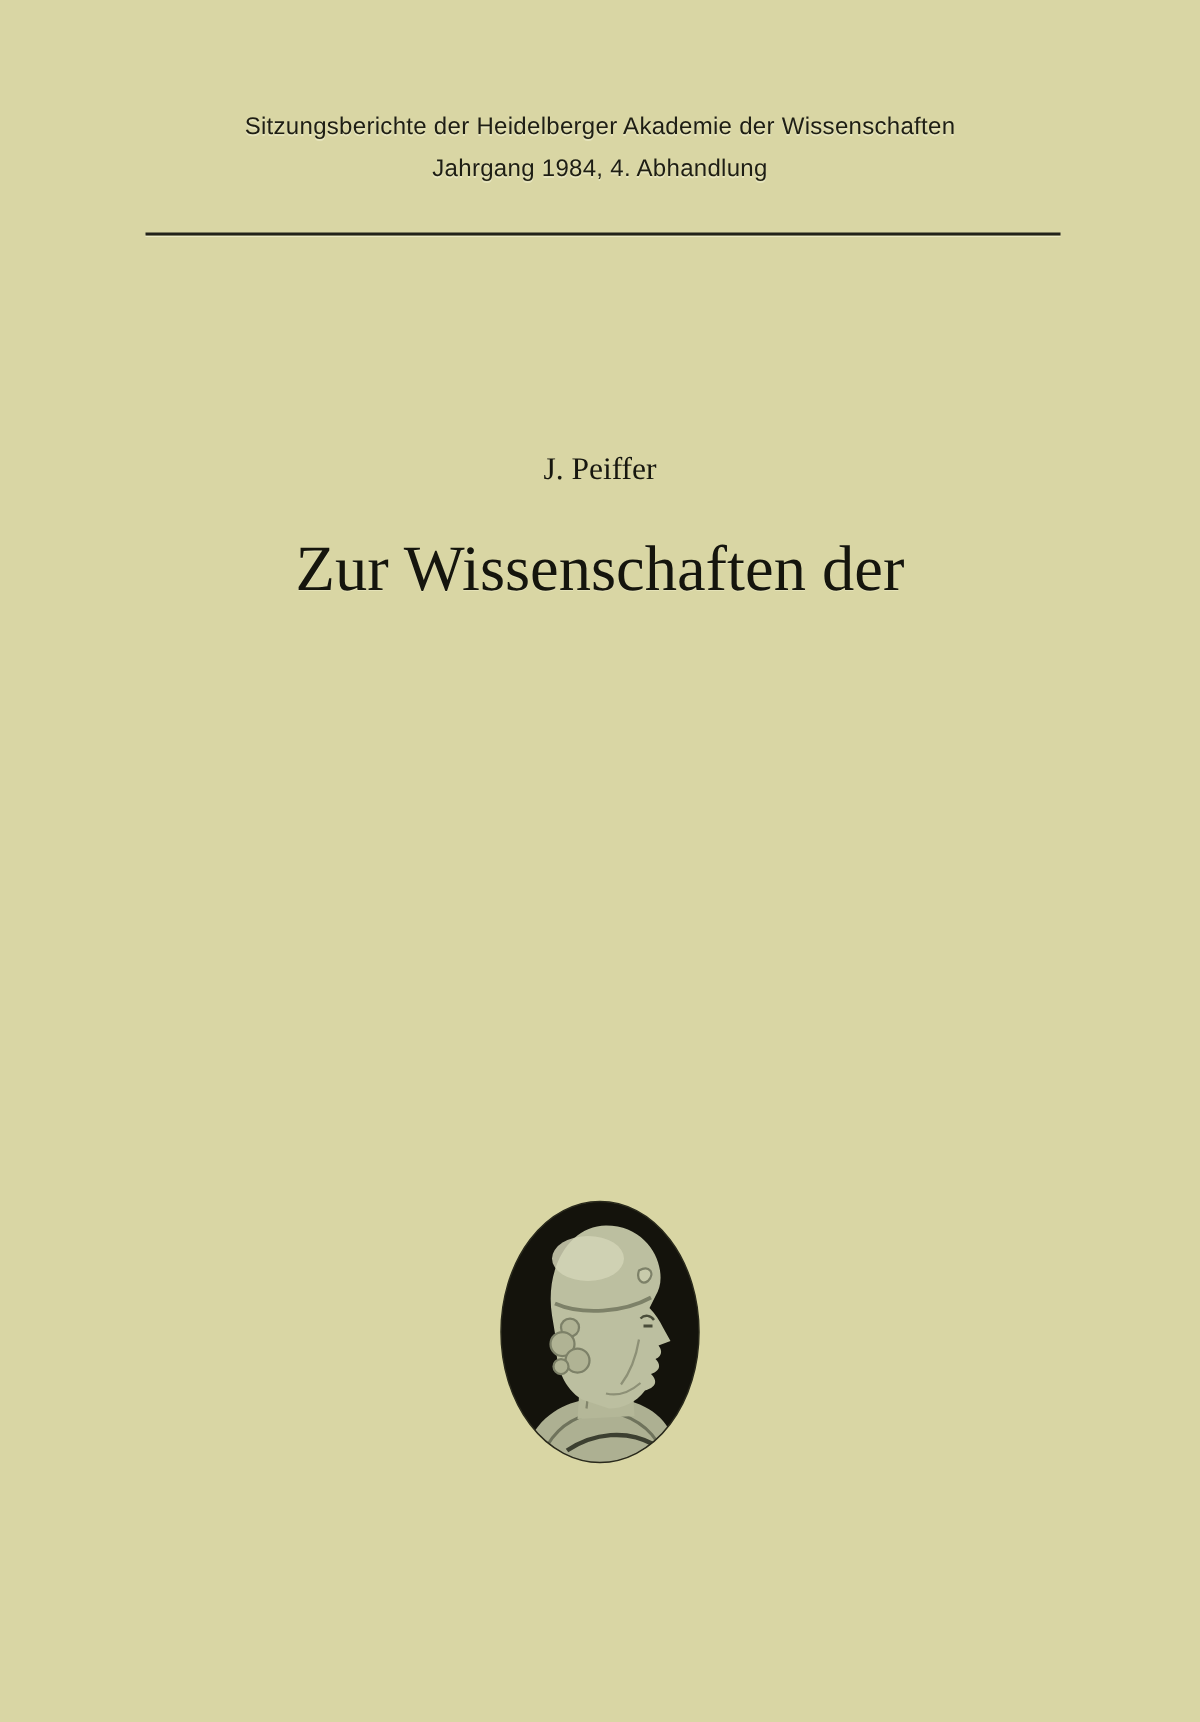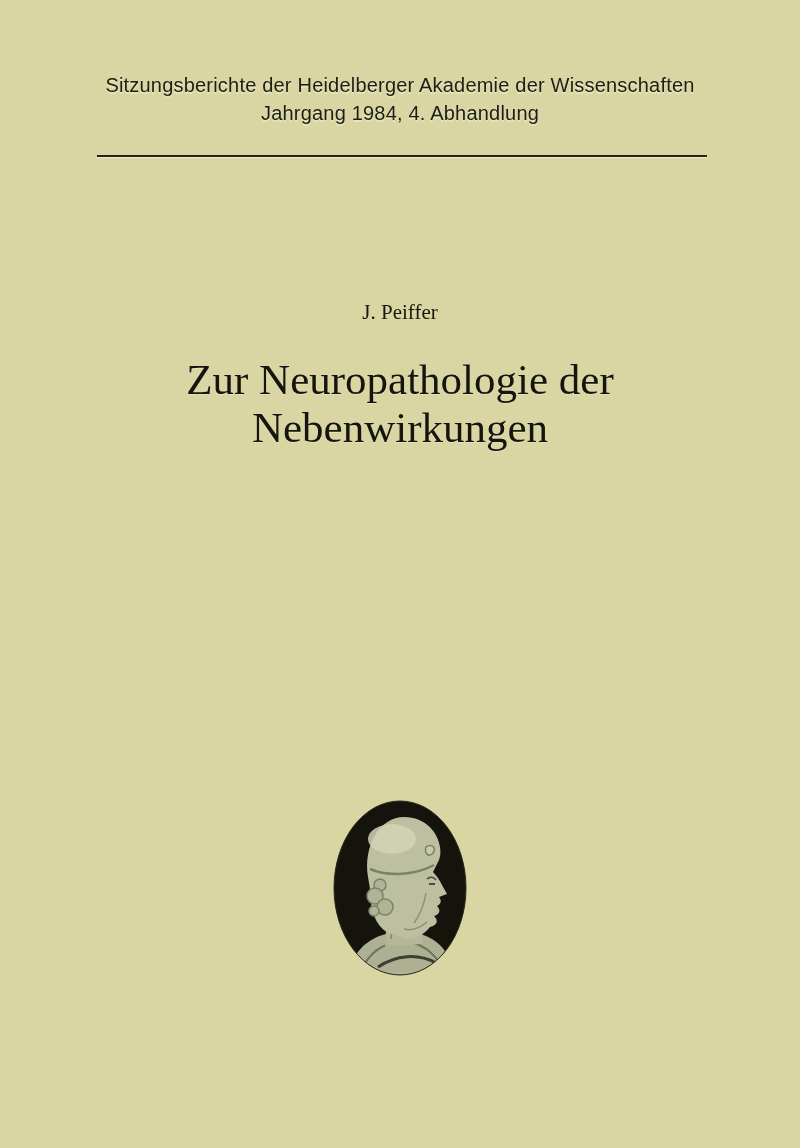--- a/index.html
+++ b/index.html
@@ -10,21 +10,21 @@
     overflow: hidden;
   }
   .cover {
     position: relative;
     width: 800px; height: 1148px;
     background: #d9d6a4;
   }
   .series {
     position: absolute; top: 71px; left: 0; right: 0;
     text-align: center;
-    font-size: 20px; line-height: 28px;
+    font-size: 16px; line-height: 28px;
     color: #1e1e14;
     text-shadow: 0 1.5px 0 rgba(248,248,224,0.45);
     letter-spacing: 0.2px;
   }
   .rule {
     position: absolute; top: 155px; left: 97px;
     width: 610px; height: 0;
     margin: 0; border: none;
     border-top: 2px solid #22221a;
     box-shadow: 0 1px 0 rgba(248,248,224,0.6);
@@ -67,22 +67,21 @@
   <header class="series">
     <div>Sitzungsberichte der Heidelberger Akademie der Wissenschaften</div>
     <div>Jahrgang 1984, 4. Abhandlung</div>
   </header>
 
   <hr class="rule">
 
   <div class="author">J. Peiffer</div>
 
   <h1 class="title">
-    <span>Zur Neuropathologie der</span>
-    <span>Nebenwirkungen</span>
+    <span>Zur Wissenschaften der</span>
   </h1>
 
   <div class="cameo">
     <svg width="140" height="182" viewBox="0 0 140 182" xmlns="http://www.w3.org/2000/svg">
       <defs>
         <clipPath id="ovalClip">
           <ellipse cx="70" cy="91" rx="66" ry="87"></ellipse>
         </clipPath>
       </defs>
 

